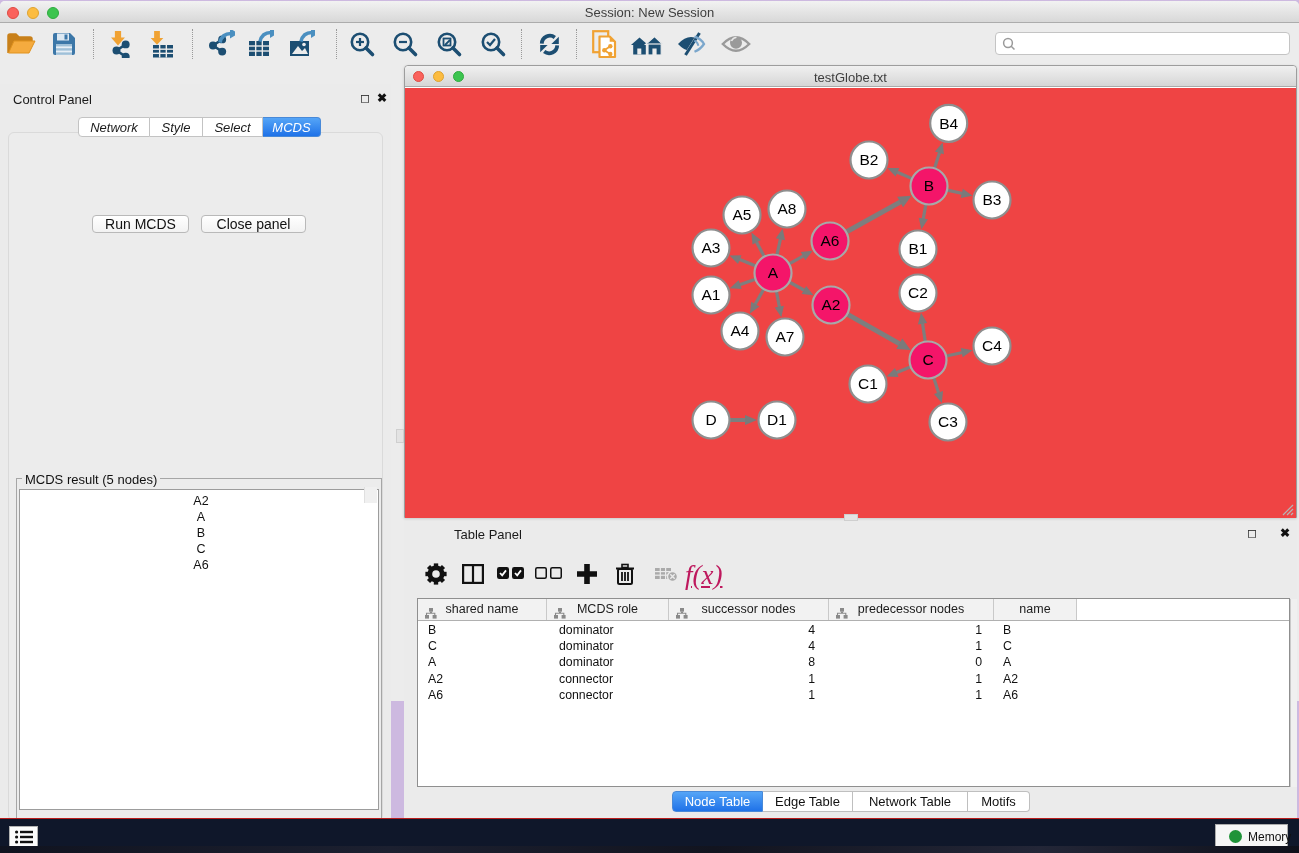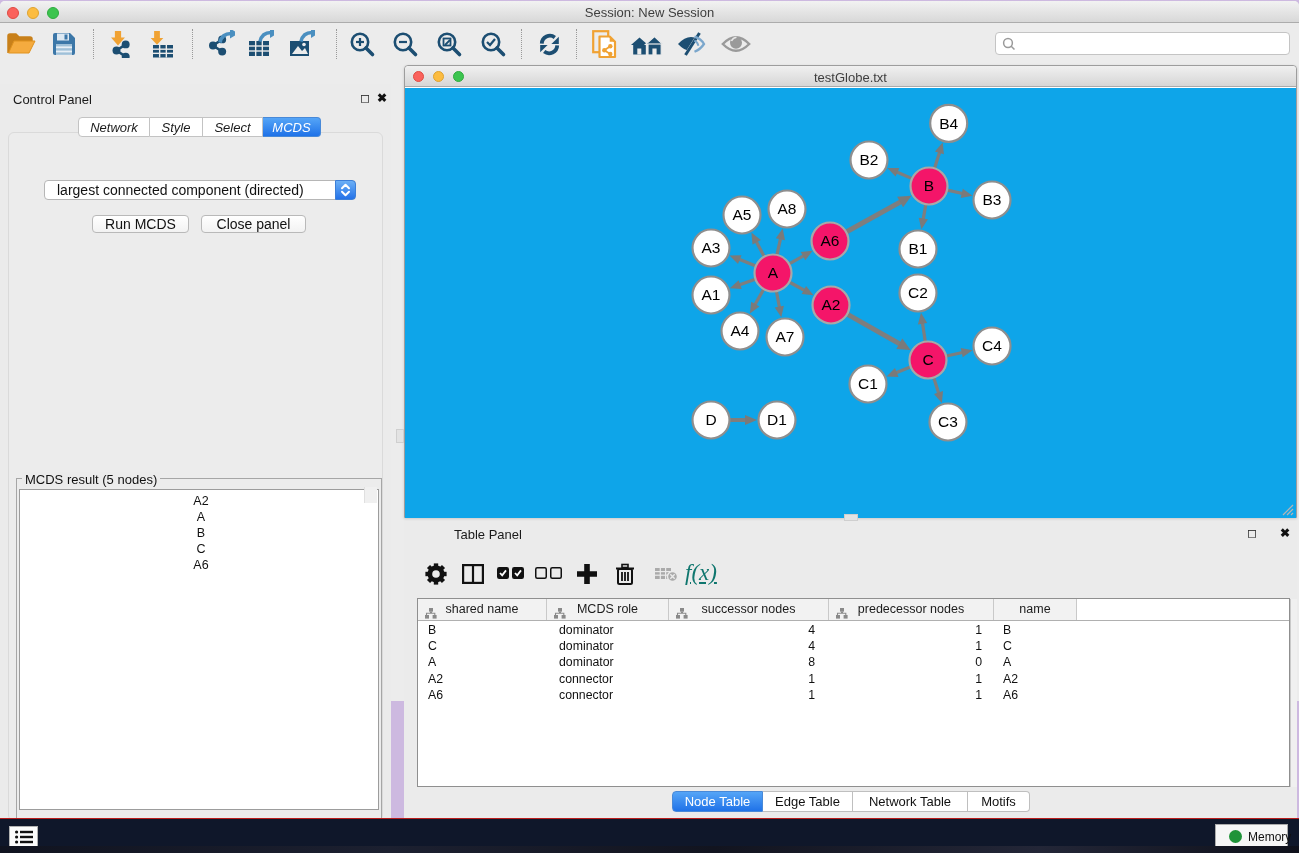--- a/index.html
+++ b/index.html
@@ -26,21 +26,21 @@
 #combobtn { position:absolute; right:-1px; top:-1px; width:21px; height:20px; border-radius:0 4px 4px 0; background:linear-gradient(#6cb0f6,#2472e8); border:1px solid #3c7fd8; }
 .btn { position:absolute; top:82px; height:18px; background:linear-gradient(#ffffff,#f2f2f2); border:1px solid #b9b9b9; border-radius:4px; font-size:14px; color:#111; text-align:center; line-height:16px; }
 #groupbox { position:absolute; left:7px; top:345px; width:366px; height:342px; border:1px solid #a6a6a6;text-align:center; }
 #grouplabel { position:absolute; left:5px; top:-7px; background:#ebebeb; padding:0 3px; font-size:13px; color:#111; }
 #mcdslist { position:absolute; left:2px; top:10px; width:360px; height:321px; padding-top:4px; background:#fff; border:1px solid #9c9c9c; font-size:12.5px; color:#111; }
 #mcdslist div { padding-left:4px; height:16px; line-height:15px; }
 #listscroll { position:absolute; right:1px; top:-3px; width:13px; height:319px; background:#f0f0f0; border-left:1px solid #e0e0e0; }
 
 #netwin { position:absolute; left:404px; top:64px; width:893px; height:453px; background:#fff; border:1px solid #9d9d9d; border-radius:4px 4px 0 0; box-shadow:0 1px 3px rgba(0,0,0,0.15);padding-left:47px; }
 #nettitle { position:absolute; left:0; top:0; width:100%; height:21px; background:linear-gradient(#f0f0f0,#d6d6d6); border-bottom:1px solid #aaa; border-radius:4px 4px 0 0; }
-#netcontent { position:absolute; left:0; top:22px; width:891px; height:430px; background:#0ea5e9; }
+#netcontent { position:absolute; left:0; top:22px; width:891px; height:430px; background:#ef4444; }
 
 #tpanel { position:absolute; left:404px; top:521px; width:893px; height:296px; background:#ebebeb; }
 #ttable { position:absolute; left:13px; top:76px; width:873px; height:189px; background:#fff; border:1px solid #8f8f8f; }
 .th { position:absolute; top:0; height:21px; background:#f2f2f2; border-right:1px solid #c9c9c9; font-size:12.5px; color:#1c1c1c; text-align:center; line-height:21px; }
 #thline { position:absolute; left:0; top:21px; width:871px; height:0; border-top:1px solid #b0b0b0; }
 .tr { position:absolute; height:16px; font-size:12.3px; color:#111; line-height:16px; }
 #tscroll { position:absolute; left:886px; top:77px; width:7px; height:188px; background:#f0f0f0; border-left:1px solid #c9c9c9; }
 .btab { position:absolute; top:269px; height:21px; background:#fff; border:1px solid #bfbfbf; border-left:none; font-size:13px; color:#111; text-align:center; line-height:20px; }
 
 #statusbar { position:absolute; left:0; top:817px; width:1299px; height:30px; background:#0f172a; border-top:1px solid #b91c1c; }
@@ -190,24 +190,20 @@
   </div>
   <div id="cpanel">
     <div class="phead" style="position:absolute;left:13px;top:8px;">Control Panel</div>
     <div class="hicon" style="left:360px;top:7px;">◻</div>
     <div class="hicon" style="left:377px;top:7px;font-weight:bold;">✖</div>
     <div class="tab" style="left:78px;width:72px;border-left:1px solid #c3c3c3;border-radius:4px 0 0 4px;">Network</div>
     <div class="tab" style="left:150px;width:53px;">Style</div>
     <div class="tab" style="left:203px;width:60px;">Select</div>
     <div class="tab tabsel" style="left:263px;width:58px;border-radius:0 4px 4px 0;">MCDS</div>
     <div id="cpinner">
-      <div id="combo">largest connected component (directed)<div id="combobtn"><svg width="19" height="18" viewBox="0 0 19 18">
-              <path d="M6 7.2 L9.5 3.8 L13 7.2" fill="none" stroke="#fff" stroke-width="2" stroke-linecap="round" stroke-linejoin="round"></path>
-              <path d="M6 10.8 L9.5 14.2 L13 10.8" fill="none" stroke="#fff" stroke-width="2" stroke-linecap="round" stroke-linejoin="round"></path>
-            </svg></div></div>
       <div class="btn" style="left:83px;width:97px;">Run MCDS</div>
       <div class="btn" style="left:192px;width:105px;">Close panel</div>
       <div id="groupbox">
         <div id="grouplabel">MCDS result (5 nodes)</div>
         <div id="mcdslist">
           <div>A2</div>
             <div>A</div>
             <div>B</div>
             <div>C</div>
             <div>A6</div>
@@ -358,21 +354,21 @@
       </svg>
     <svg class="abs" style="left:250px;top:45px;" width="24" height="15" viewBox="0 0 24 15">
         <rect x="1" y="1" width="16" height="11" fill="#aaa"></rect>
 <line x1="1" y1="4.6" x2="17" y2="4.6" stroke="#ebebeb" stroke-width="1.2"></line>
         <line x1="1" y1="8.2" x2="17" y2="8.2" stroke="#ebebeb" stroke-width="1.2"></line>
 <line x1="6.3" y1="1" x2="6.3" y2="12" stroke="#ebebeb" stroke-width="1.2"></line>
         <line x1="11.6" y1="1" x2="11.6" y2="12" stroke="#ebebeb" stroke-width="1.2"></line>
 <circle cx="18.5" cy="9.5" r="5" fill="#aaa" stroke="#ebebeb" stroke-width="1.4"></circle>
 <path d="M16.3 7.3 L20.7 11.7 M20.7 7.3 L16.3 11.7" stroke="#ebebeb" stroke-width="1.4"></path>
       </svg>
-    <div class="abs" style="left:281px;top:38px;font-family:'Liberation Serif',serif;font-style:italic;font-size:23px;color:#0f766e;text-decoration:underline;">f(x)</div>
+    <div class="abs" style="left:281px;top:38px;font-family:'Liberation Serif',serif;font-style:italic;font-size:27px;color:#be185d;text-decoration:underline;">f(x)</div>
     <div id="ttable">
       <div class="th" style="left:0px;width:129px;"><span style="position:absolute;left:7px;top:5px;"><svg width="12" height="11" viewBox="0 0 12 11" style="vertical-align:-1px;">
               <g fill="#8a8a8a">
                 <rect x="4" y="0" width="4" height="3.6"></rect>
                 <rect x="0" y="7" width="4" height="3.6"></rect>
                 <rect x="7.6" y="7" width="4" height="3.6"></rect>
                 <path d="M5.5 3.6 L5.5 5.2 L1.5 5.2 L1.5 7 M6.5 3.6 L6.5 5.2 L9.8 5.2 L9.8 7" stroke="#8a8a8a" fill="none" stroke-width="1.1"></path>
               </g>
             </svg></span>shared name</div>
       <div class="th" style="left:129px;width:122px;"><span style="position:absolute;left:7px;top:5px;"><svg width="12" height="11" viewBox="0 0 12 11" style="vertical-align:-1px;">

